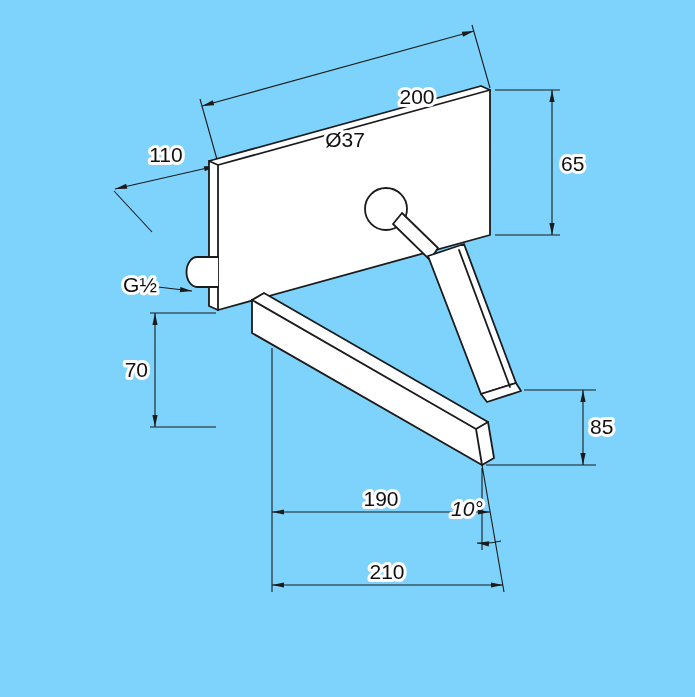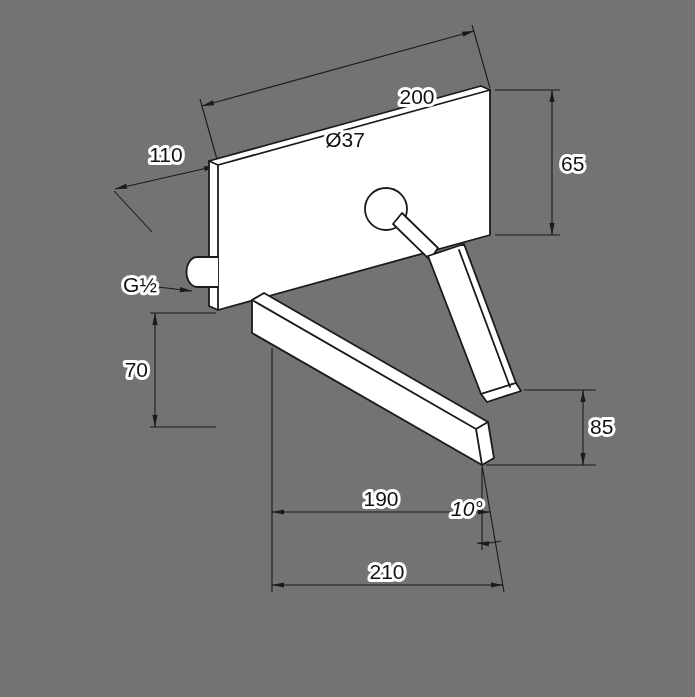--- a/index.html
+++ b/index.html
@@ -1,16 +1,16 @@
 <!DOCTYPE html>
 <html><head>
 <meta charset="utf-8">
 <style>
   html,body{margin:0;padding:0;background:#ffffff;}
-  .stage{position:relative;width:695px;height:697px;background:#737373;overflow:hidden;text-align:right;}
+  .stage{position:relative;width:695px;height:697px;background:#7dd3fc;overflow:hidden;text-align:right;}
   svg{display:block;}
   .obj path,.obj circle{fill:#ffffff;stroke:#1b1b1b;stroke-width:1.8;stroke-linejoin:round;stroke-linecap:round;}
   .obj .noline{fill:none;}
   .dim path{fill:none;stroke:#1b1b1b;stroke-width:1.1;stroke-linecap:butt;}
   .lbl text{font-family:"Liberation Sans",sans-serif;font-size:21px;fill:#111111;
             stroke:#ffffff;stroke-width:6px;paint-order:stroke;stroke-linejoin:round;}
   .lbl text.it{font-style:italic;}
 </style>
 </head>
 <body>

